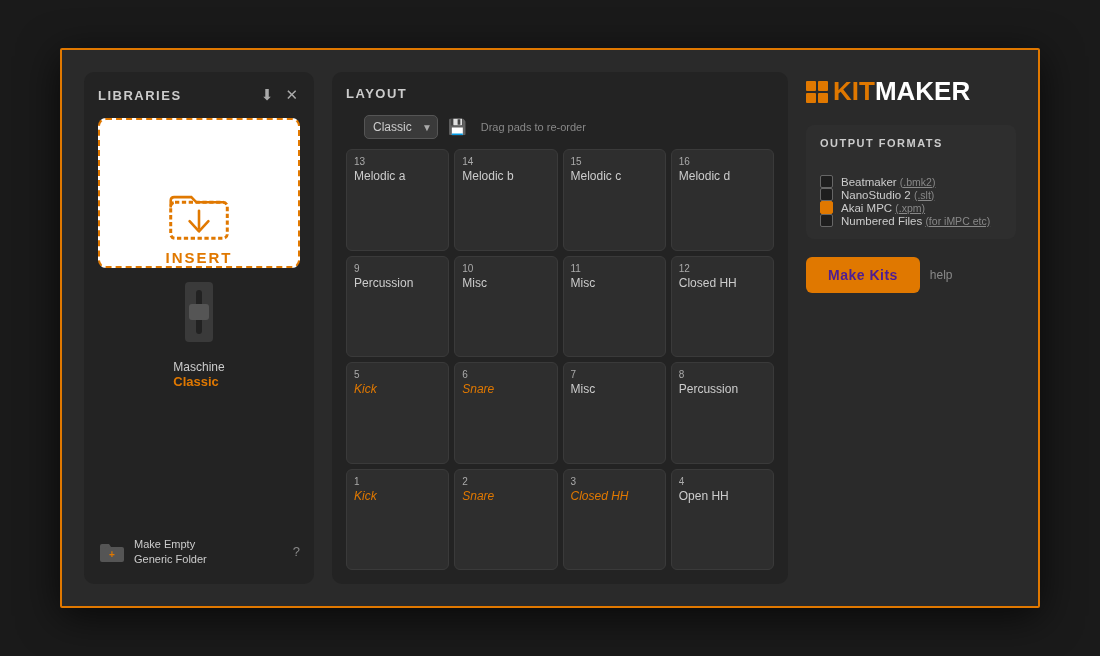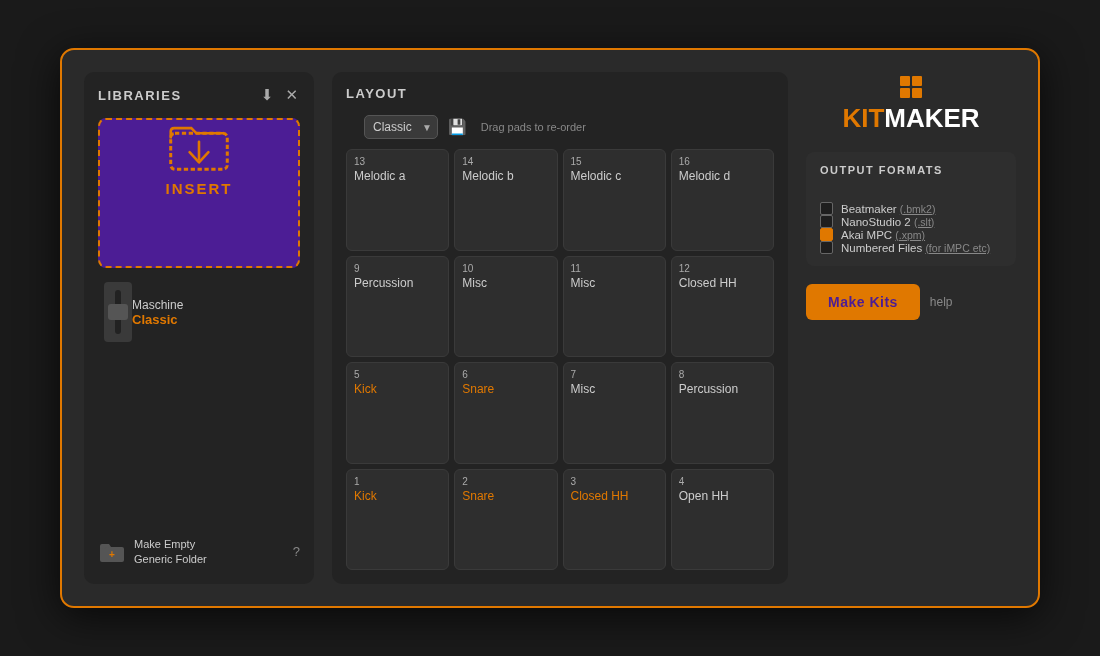--- a/index.html
+++ b/index.html
@@ -11,21 +11,21 @@
       width: 1100px;
       height: 656px;
       font-family: Arial, sans-serif;
       overflow: hidden;
     }
 
     .main-container {
       width: 980px;
       height: 560px;
       background: #2a2a2a;
-      border-radius: 14px;
+      border-radius: 2px;
       border: 2px solid #e07800;
       display: flex;
       flex-direction: row;
       padding: 22px 22px;
       gap: 18px;
       position: relative;
       box-shadow: 0 8px 40px rgba(0,0,0,0.7);
     }
 
     
@@ -62,48 +62,48 @@
     .icon-btn {
       color: #aaa;
       font-size: 15px;
       cursor: pointer;
       background: none;
       border: none;
       padding: 0 2px;
     }
 
     .insert-area {
-      background: #4c1d95;
+      background: #ffffff;
       border: 2px dashed #e07800;
       border-radius: 8px;
       display: flex;
       flex-direction: column;
       align-items: center;
-      justify-content: flex-start;
+      justify-content: flex-end;
       height: 150px;
       gap: 6px;
     }
 
     .insert-icon {
       width: 60px;
       height: 54px;
     }
 
     .insert-label {
       color: #e07800;
       font-size: 15px;
       font-weight: bold;
       letter-spacing: 2px;
     }
 
     .device-selector {
       display: flex;
-      flex-direction: row;
-      align-items: center;
-      gap: 0;
+      flex-direction: column;
+      align-items: center;
+      gap: 18px;
       margin-top: 4px;
       padding: 0 6px;
     }
 
     .device-slider {
       width: 28px;
       height: 60px;
       background: #3a3a3a;
       border-radius: 4px;
       position: relative;
@@ -268,38 +268,38 @@
     }
 
     .pad-label {
       font-size: 12px;
       color: #ccc;
       line-height: 1.3;
     }
 
     .pad-label.orange {
       color: #e07800;
+      font-style: italic;
     }
 
     
     .right-panel {
       width: 210px;
       min-width: 190px;
       display: flex;
       flex-direction: column;
       gap: 14px;
       padding: 4px 0;
     }
 
     .kit-maker-logo {
       display: flex;
       align-items: center;
       gap: 5px;
       margin-bottom: 4px;
-      flex-direction: column;
     }
 
     .kit-logo-grid {
       display: grid;
       grid-template-columns: 1fr 1fr;
       grid-template-rows: 1fr 1fr;
       gap: 2px;
       width: 22px;
       height: 22px;
     }

